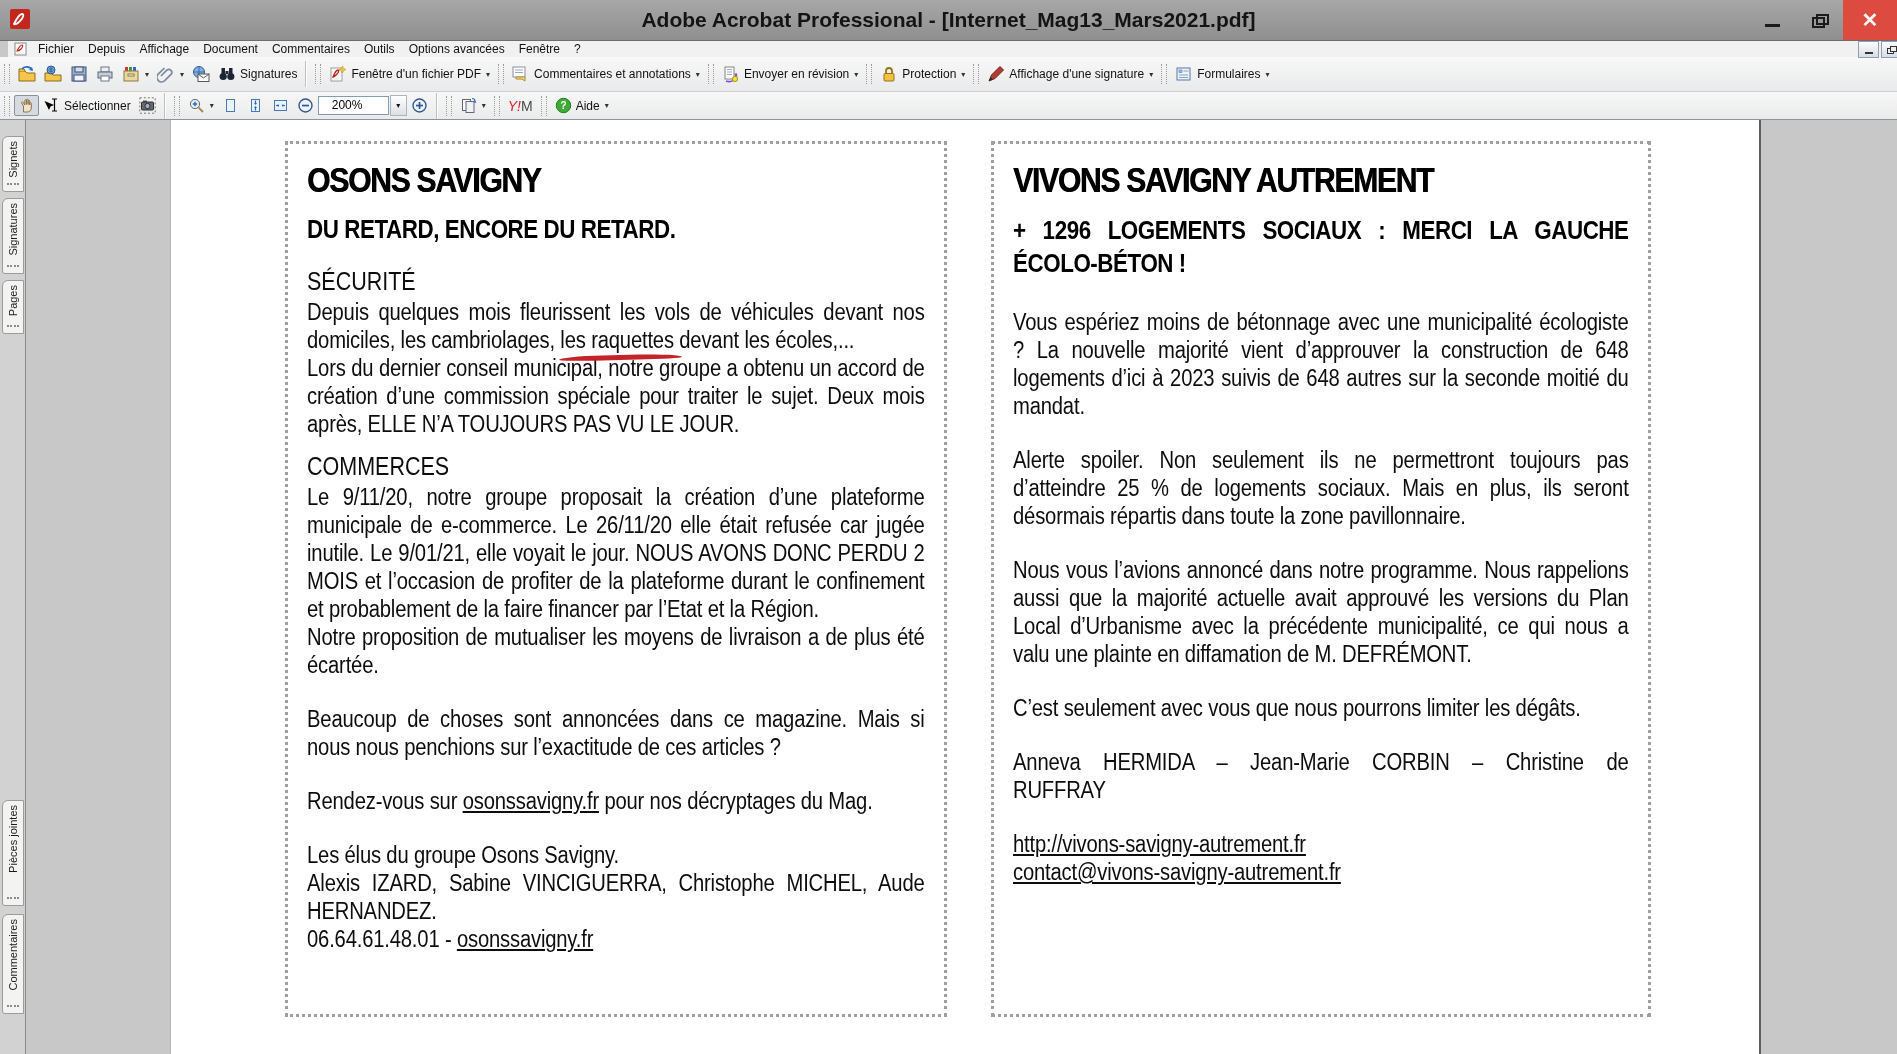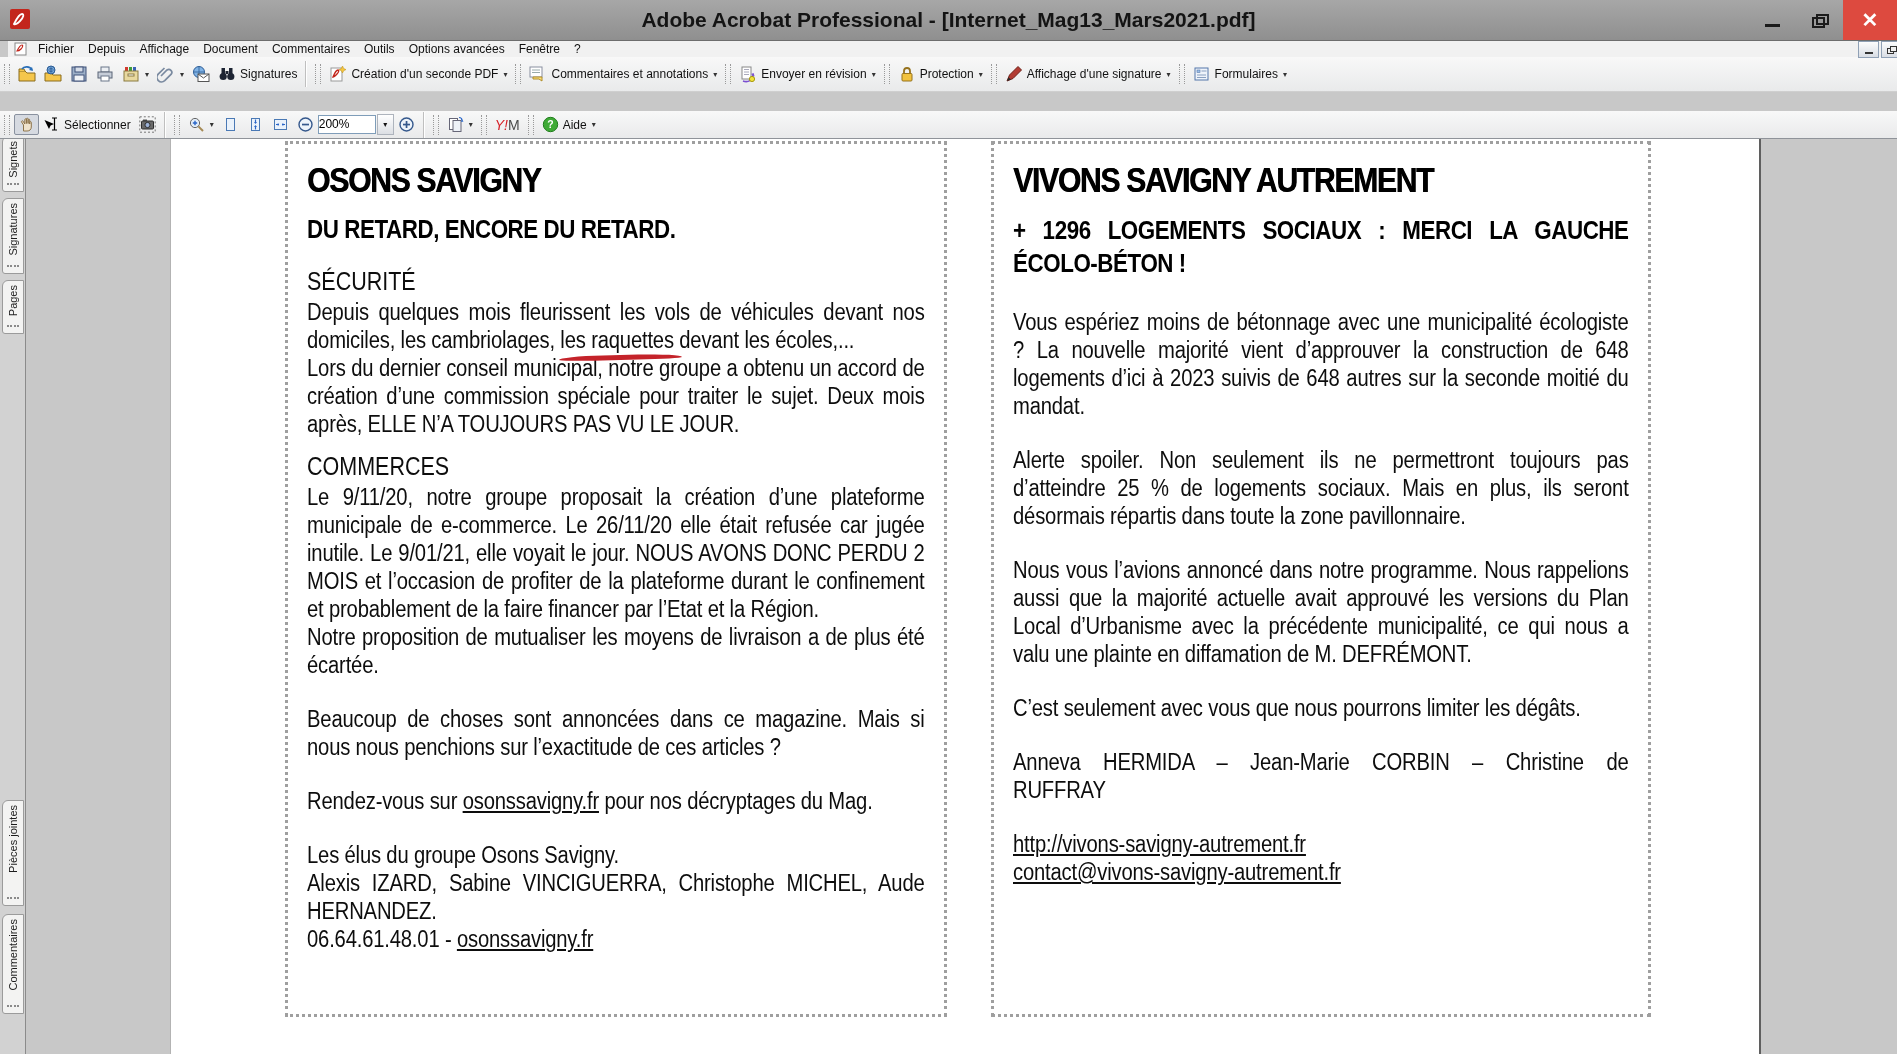--- a/index.html
+++ b/index.html
@@ -30,30 +30,30 @@
     display:flex;align-items:center;justify-content:center;}
   .mwb .mm{width:8px;height:2px;background:#333;margin-top:6px;}
   .mwb .rr{position:relative;width:9px;height:8px;}
   .mwb .rr i{position:absolute;border:1px solid #333;}
   .mwb .rr i.b{left:0;top:2px;width:5px;height:4px;background:#eee;}
   .mwb .rr i.f{left:3px;top:0;width:5px;height:4px;background:#eee;}
   
   .tb{position:absolute;left:0;width:1897px;background:linear-gradient(#f8f8f8,#e9eaeb);
     display:flex;align-items:center;font-size:12px;color:#111;}
   .tb1{top:57px;height:34px;border-bottom:1px solid #cfcfcf;z-index:28;}
-  .tb2{top:92px;height:27px;border-bottom:1px solid #8f9399;z-index:28;margin-top:19px;}
+  .tb2{top:92px;height:27px;border-bottom:1px solid #8f9399;z-index:28;}
   .grip{width:4px;height:20px;border-left:1px dotted #9a9a9a;border-right:1px dotted #9a9a9a;margin:0 4px;}
   .vsep{width:1px;height:26px;background:#bfbfbf;border-right:1px solid #fff;margin:0 4px;}
   .tbtn{display:flex;align-items:center;gap:4px;padding:2px 4px;border-radius:2px;white-space:nowrap;}
   .tbtn.pressed{background:#d6dae1;border:1px solid #89919f;padding:1px 3px;}
   .caret{font-size:8px;color:#333;margin-left:1px;}
   .icon18{width:18px;height:18px;display:block;}
   .icon17{width:17px;height:17px;display:block;}
   .zoombox{width:56px;height:17px;background:#fff;border:1px solid #7f9db9;
-    font-size:12px;line-height:17px;padding-left:0;color:#000;}
+    font-size:12px;line-height:17px;padding-left:13px;color:#000;}
   .zcaret{width:15px;height:19px;border:1px solid #aeb4bd;background:linear-gradient(#fff,#dcdfe4);
     display:flex;align-items:center;justify-content:center;font-size:8px;margin-left:1px;}
   .yim{font-style:italic;font-weight:normal;font-size:14px;}
   .yim .y{color:#d61f26;}
   .yim .m{color:#4a4a4a;font-style:normal;}
   
   .tabstrip{position:absolute;left:0;top:120px;width:25px;height:934px;background:#d2d2d2;
     border-right:1px solid #8b8b8b;z-index:10;}
   .ntab{position:absolute;left:2px;width:22px;background:#f3f3f2;border:1px solid #9b9b9b;
     border-radius:6px 0 0 3px;display:flex;flex-direction:column;align-items:center;
@@ -203,21 +203,21 @@
 
   <div class="vsep"></div>
   <div class="grip"></div>
 
   <div class="tbtn">
     <svg class="icon18" viewBox="0 0 18 18">
       <rect x="2" y="3" width="11" height="13" fill="#fff" stroke="#999"></rect>
       <path d="M4 12c2-5 4-7 5-7s1 2-1 4c-2 2-3 3-4 3z" fill="none" stroke="#c3261c" stroke-width="1.4"></path>
       <path d="M13.5 1l1.2 2.5L17 4.6l-2.3 1.1L13.5 8l-1.2-2.3L10 4.6l2.3-1.1z" fill="#f7c63f" stroke="#b98e14" stroke-width="0.5"></path>
     </svg>
-    <span>Création d'un seconde PDF</span>
+    <span>Fenêtre d'un fichier PDF</span>
     <span class="caret">▾</span>
   </div>
 
   <div class="grip"></div>
 
   <div class="tbtn">
     <svg class="icon18" viewBox="0 0 18 18">
       <rect x="1" y="2" width="12" height="10" fill="#fff" stroke="#8a8fa0"></rect>
       <path d="M4 12h9v4l-3-2H4z" fill="#ffe27a" stroke="#b08d2a"></path>
       <path d="M3 5h8M3 7.5h8" stroke="#9aa" stroke-width="1"></path>

